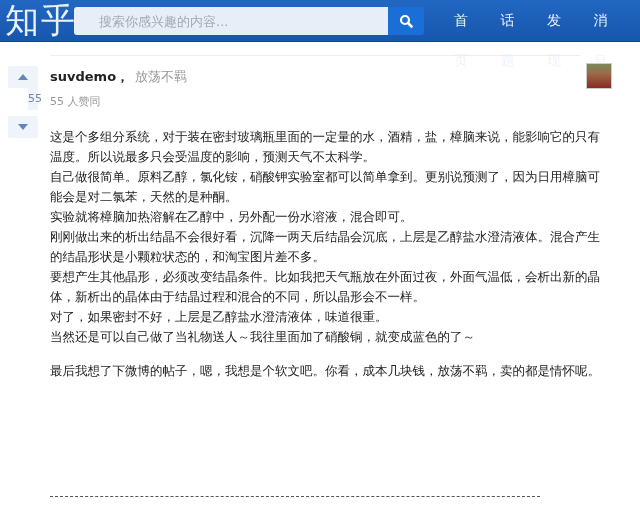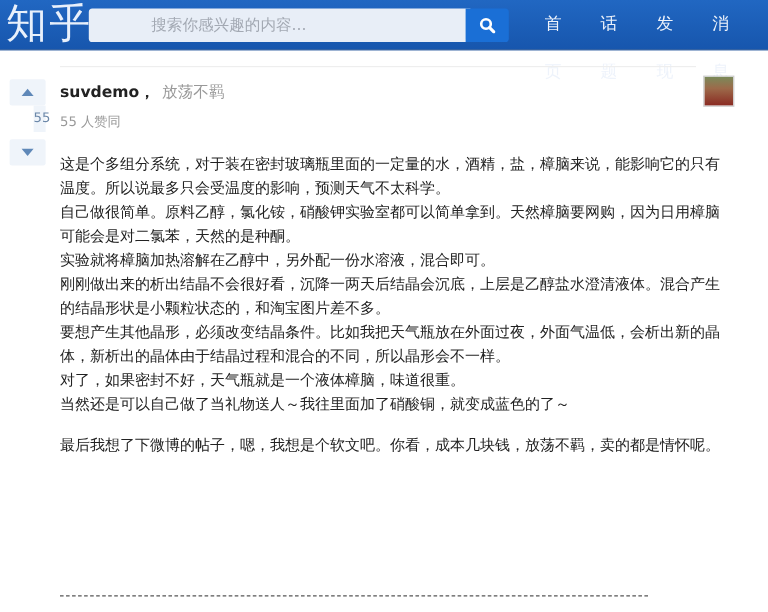--- a/index.html
+++ b/index.html
@@ -1,20 +1,20 @@
 <!DOCTYPE html>
 <html><head>
 <meta charset="utf-8">
 <style>
   html, body { margin:0; padding:0; }
   body { width:640px; height:510px; overflow:hidden; background:#fff; font-family:"DejaVu Sans","Liberation Sans",sans-serif; color:#222; position:relative; }
   .topbar { position:absolute; left:0; top:0; width:640px; height:41px; background:#1a5db4; background:linear-gradient(#2167c2,#1756ad); border-bottom:1px solid #0e4592; }
   .logo { position:absolute; left:5px; top:2px; font-size:34px; color:#e8f0fb; letter-spacing:2px; line-height:36px; }
   .search { position:absolute; left:74px; top:7px; width:318px; height:28px; background:#e8eef7; border-radius:3px 0 0 3px; }
-  .search input { border:none; background:transparent; width:300px; height:28px; padding:0 4px; font-size:13px; color:#a21caf; outline:none; font-family:"DejaVu Sans",sans-serif;margin-left:48px; }
+  .search input { border:none; background:transparent; width:300px; height:28px; padding:0 25px; font-size:13px; color:#a21caf; outline:none; font-family:"DejaVu Sans",sans-serif; }
   .search input::placeholder { color:#a3a9b3; }
   .search-btn { position:absolute; left:388px; top:7px; width:36px; height:28px; background:#1a6fd6; border-radius:0 3px 3px 0; display:flex; align-items:center; justify-content:center; }
   .nav { position:absolute; left:454px; top:0; height:41px; display:flex; }
   .nav a { display:block; color:#eef3fb; font-size:14px; line-height:40px; margin-right:26px; text-decoration:none; }
   .divider-top { position:absolute; left:50px; top:55px; width:530px; height:1px; background:#eee; }
   .vote { position:absolute; left:8px; top:66px; width:30px; }
   .vote .up, .vote .down { width:30px; height:22px; background:#eff4fa; display:flex; align-items:center; justify-content:center; border-radius:2px; }
   .vote .count { text-align:center; font-size:11px; color:#6c88a9; height:22px; line-height:22px; background:#eff4fa;margin-left:20px; }
   .tri-up { width:0; height:0; border-left:5px solid transparent; border-right:5px solid transparent; border-bottom:6px solid #5f88b8; }
   .tri-down { width:0; height:0; border-left:5px solid transparent; border-right:5px solid transparent; border-top:6px solid #5f88b8; }
@@ -65,23 +65,23 @@
 
 <div class="author">
   <span class="name">suvdemo，</span><span class="bio">放荡不羁</span>
 </div>
 <div class="votes-text">55 人赞同</div>
 <div class="avatar"></div>
 
 <div class="content">
   <div class="gap"></div>
   <p>这是个多组分系统，对于装在密封玻璃瓶里面的一定量的水，酒精，盐，樟脑来说，能影响它的只有温度。所以说最多只会受温度的影响，预测天气不太科学。</p>
-  <p>自己做很简单。原料乙醇，氯化铵，硝酸钾实验室都可以简单拿到。天然樟脑要网购，因为日用樟脑可能会是对二氯苯，天然的是种酮。</p>
+  <p>自己做很简单。原料乙醇，氯化铵，硝酸钾实验室都可以简单拿到。更别说预测了，因为日用樟脑可能会是对二氯苯，天然的是种酮。</p>
   <p>实验就将樟脑加热溶解在乙醇中，另外配一份水溶液，混合即可。</p>
   <p>刚刚做出来的析出结晶不会很好看，沉降一两天后结晶会沉底，上层是乙醇盐水澄清液体。混合产生的结晶形状是小颗粒状态的，和淘宝图片差不多。</p>
   <p>要想产生其他晶形，必须改变结晶条件。比如我把天气瓶放在外面过夜，外面气温低，会析出新的晶体，新析出的晶体由于结晶过程和混合的不同，所以晶形会不一样。</p>
-  <p>对了，如果密封不好，天气瓶就是一个液体樟脑，味道很重。</p>
+  <p>对了，如果密封不好，上层是乙醇盐水澄清液体，味道很重。</p>
   <p>当然还是可以自己做了当礼物送人～我往里面加了硝酸铜，就变成蓝色的了～</p>
   <div class="gap"></div>
   <p>最后我想了下微博的帖子，嗯，我想是个软文吧。你看，成本几块钱，放荡不羁，卖的都是情怀呢。</p>
 </div>
 
 <div class="dashes"></div>
 
 </body></html>

